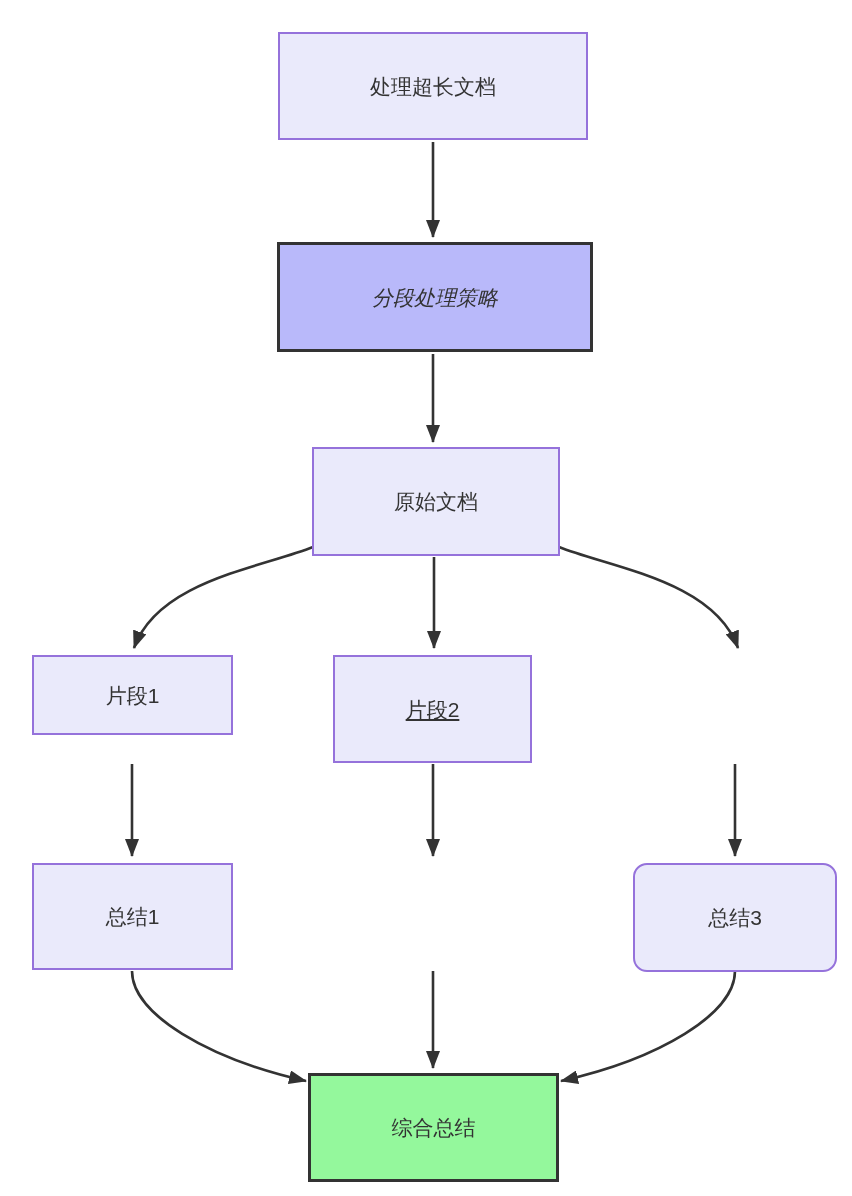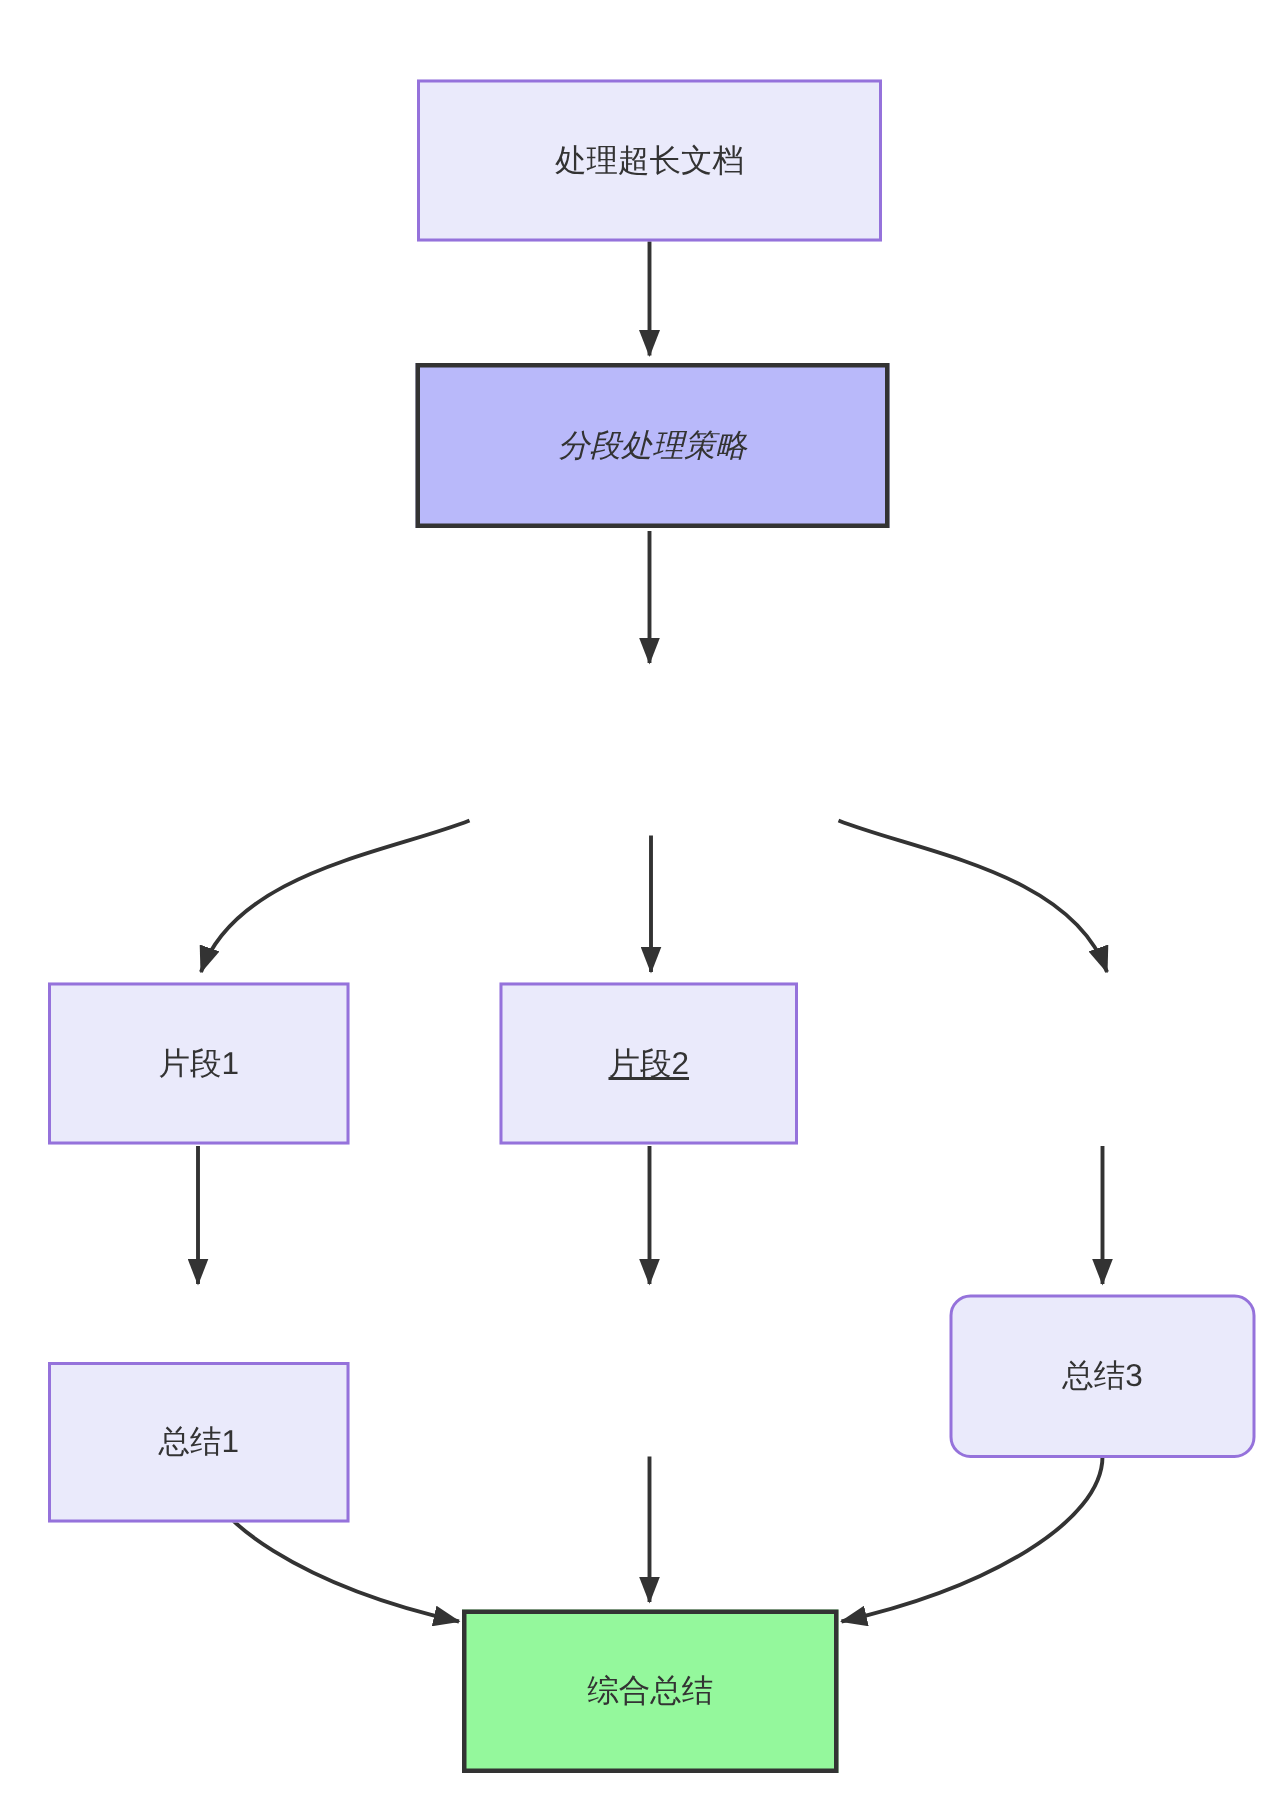--- a/index.html
+++ b/index.html
@@ -51,27 +51,27 @@
   .node--strategy {
     background: var(--strategy-fill, #b9b9fa);
     border: 3.5px solid var(--strategy-border, #333333);
   }
   .node--final {
     background: var(--final-fill, #94f89c);
     border: 3.5px solid var(--final-border, #333333);
     text-align: right;
   }
   
-  .n-process  { left: 278px; top: 32px;   width: 310px; height: 108px; margin-top: 21px; }
+  .n-process  { left: 278px; top: 32px;   width: 310px; height: 108px; }
   .n-strategy { left: 277px; top: 242px;  width: 316px; height: 110px; font-style: italic; }
   .n-original { left: 312px; top: 447px;  width: 248px; height: 109px; }
-  .n-frag1    { left: 32px;  top: 655px;  width: 201px; height: 108px; }
+  .n-frag1    { left: 32px;  top: 655px;  width: 201px; height: 80px; }
   .n-frag2    { left: 333px; top: 655px;  width: 199px; height: 108px; text-decoration: underline; }
   .n-frag3    { left: 633px; top: 655px;  width: 204px; height: 108px; }
-  .n-sum1     { left: 32px;  top: 863px;  width: 201px; height: 107px; margin-top: 45px; }
+  .n-sum1     { left: 32px;  top: 863px;  width: 201px; height: 107px; }
   .n-sum2     { left: 333px; top: 863px;  width: 199px; height: 107px; }
   .n-sum3     { left: 633px; top: 863px;  width: 204px; height: 109px; border-radius: 14px; }
   .n-final    { left: 308px; top: 1073px; width: 251px; height: 109px; }
 </style>
 </head>
 <body>
 
 <div class="canvas">
 
   <svg class="edges-layer" viewBox="0 0 852 1196" xmlns="http://www.w3.org/2000/svg">
@@ -94,20 +94,21 @@
 
     <path class="edge" marker-end="url(#arrow)" d="M132,971 C132,1014 208,1059 306,1081"></path>
     <path class="edge" marker-end="url(#arrow)" d="M433,971 L433,1068"></path>
     <path class="edge" marker-end="url(#arrow)" d="M735,971 C735,1014 659,1059 561,1081"></path>
   </svg>
 
   <div class="node n-process">处理超长文档</div>
 
   <div class="node node--strategy n-strategy">分段处理策略</div>
 
+  <div class="node n-original">原始文档</div>
 
   <div class="node n-frag1">片段1</div>
   <div class="node n-frag2">片段2</div>
 
   <div class="node n-sum1">总结1</div>
   <div class="node n-sum3">总结3</div>
 
   <div class="node node--final n-final">综合总结</div>
 
 </div>

